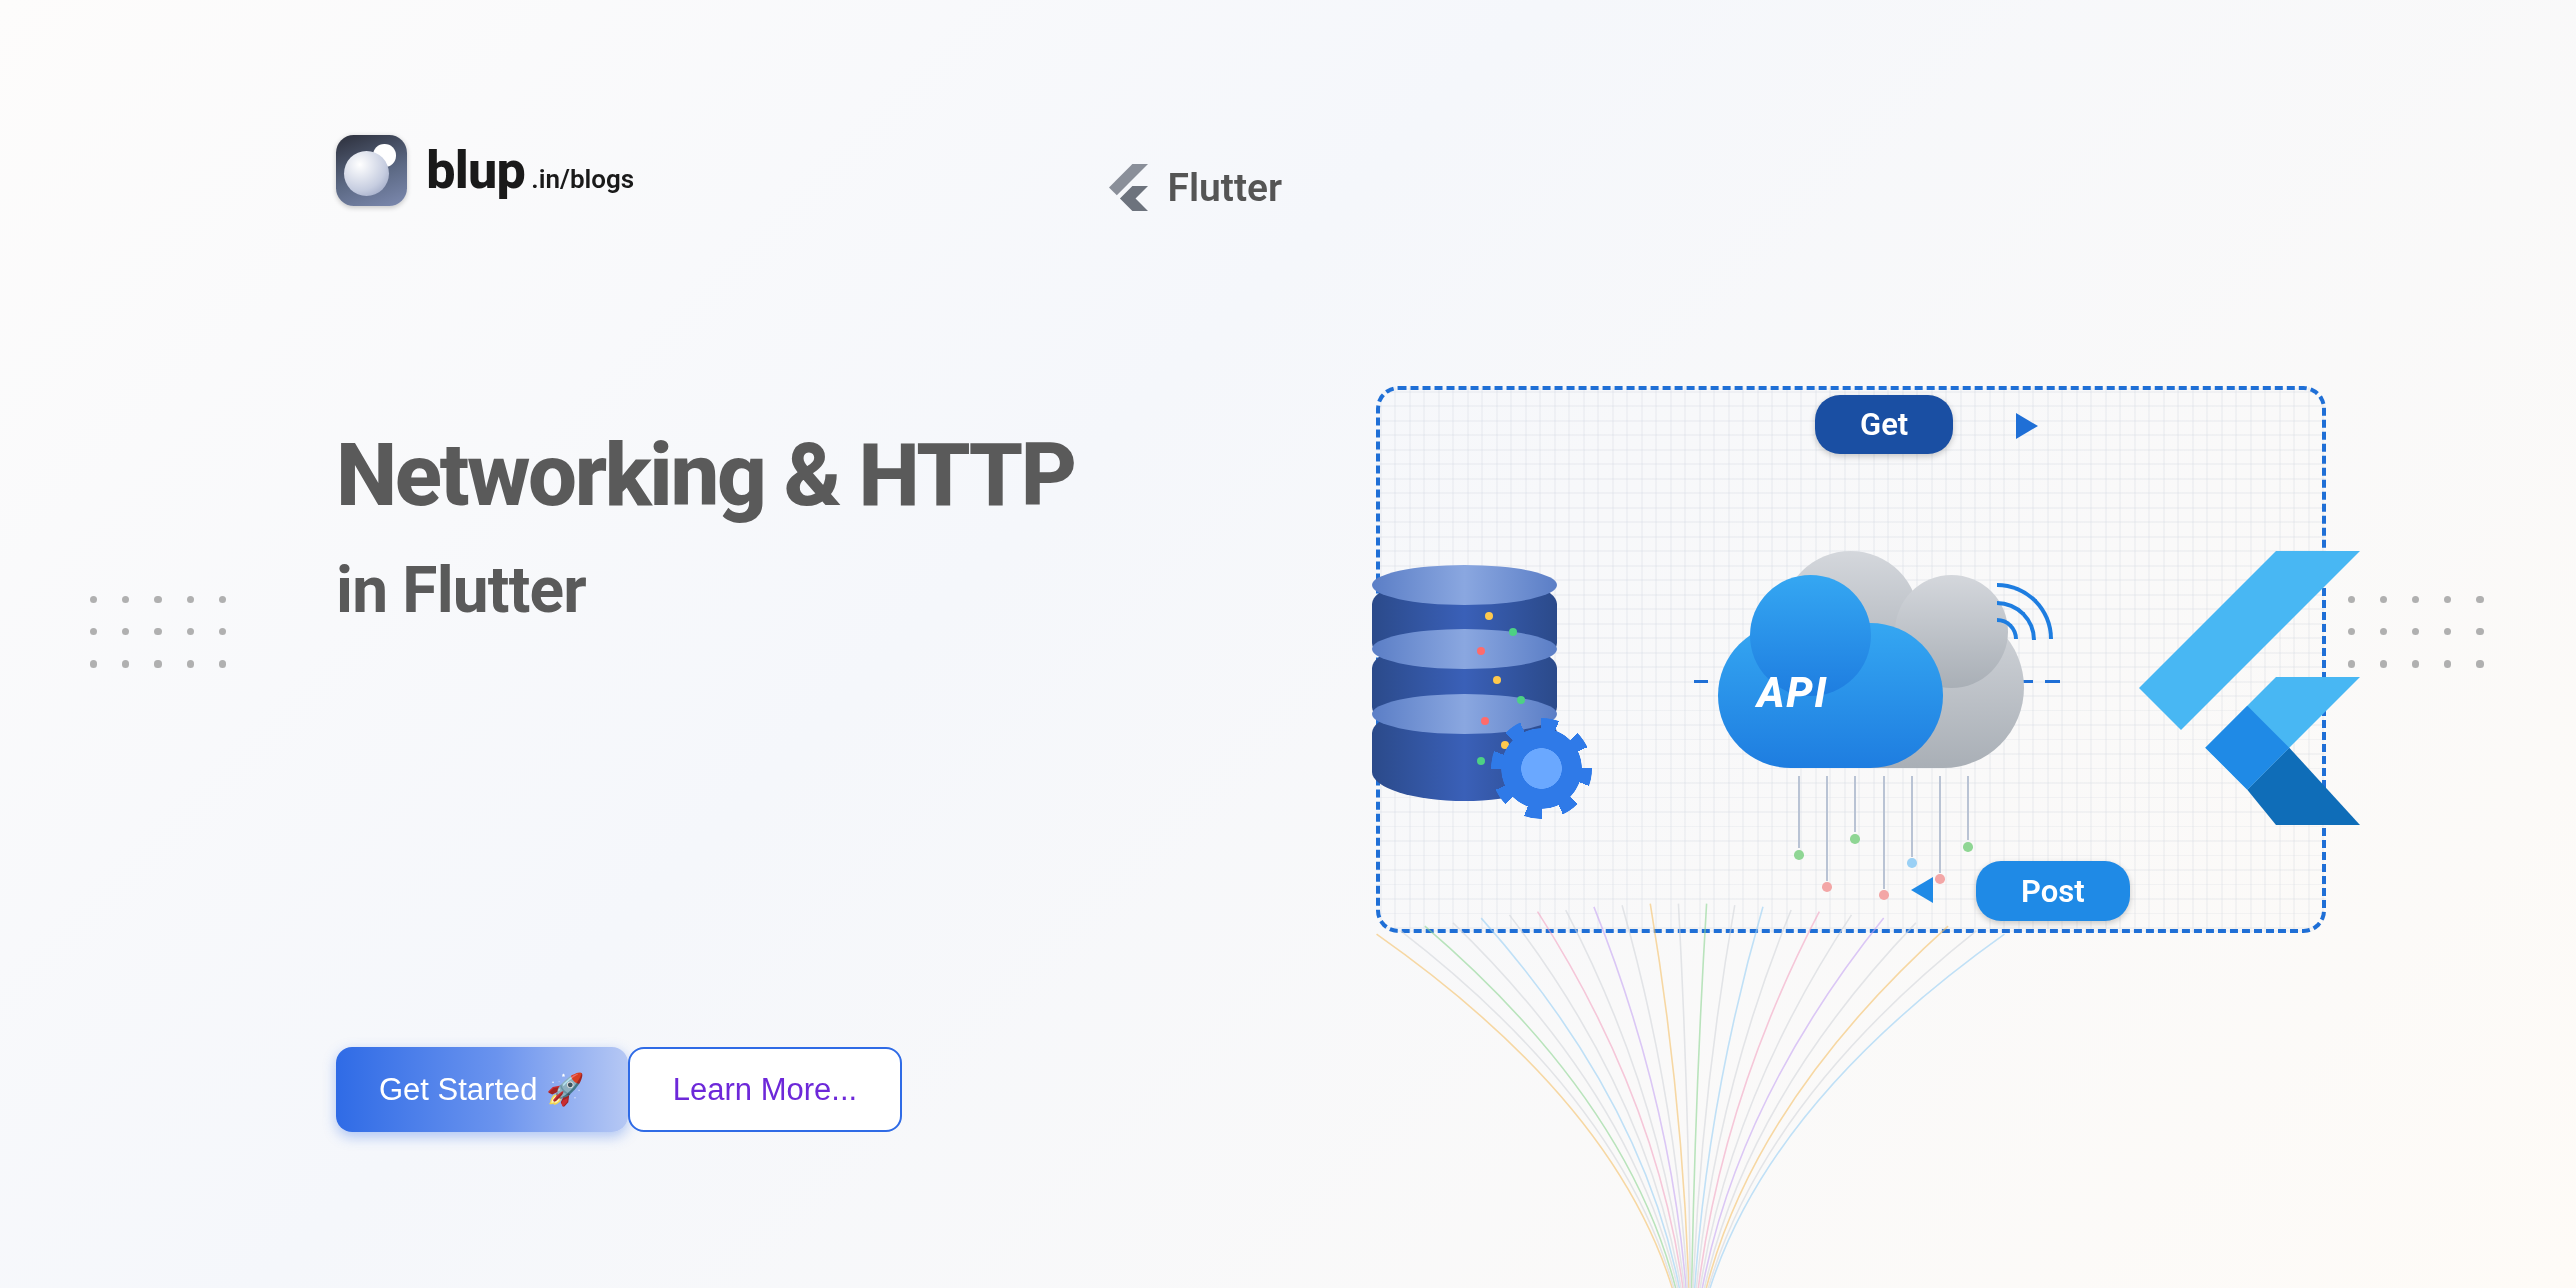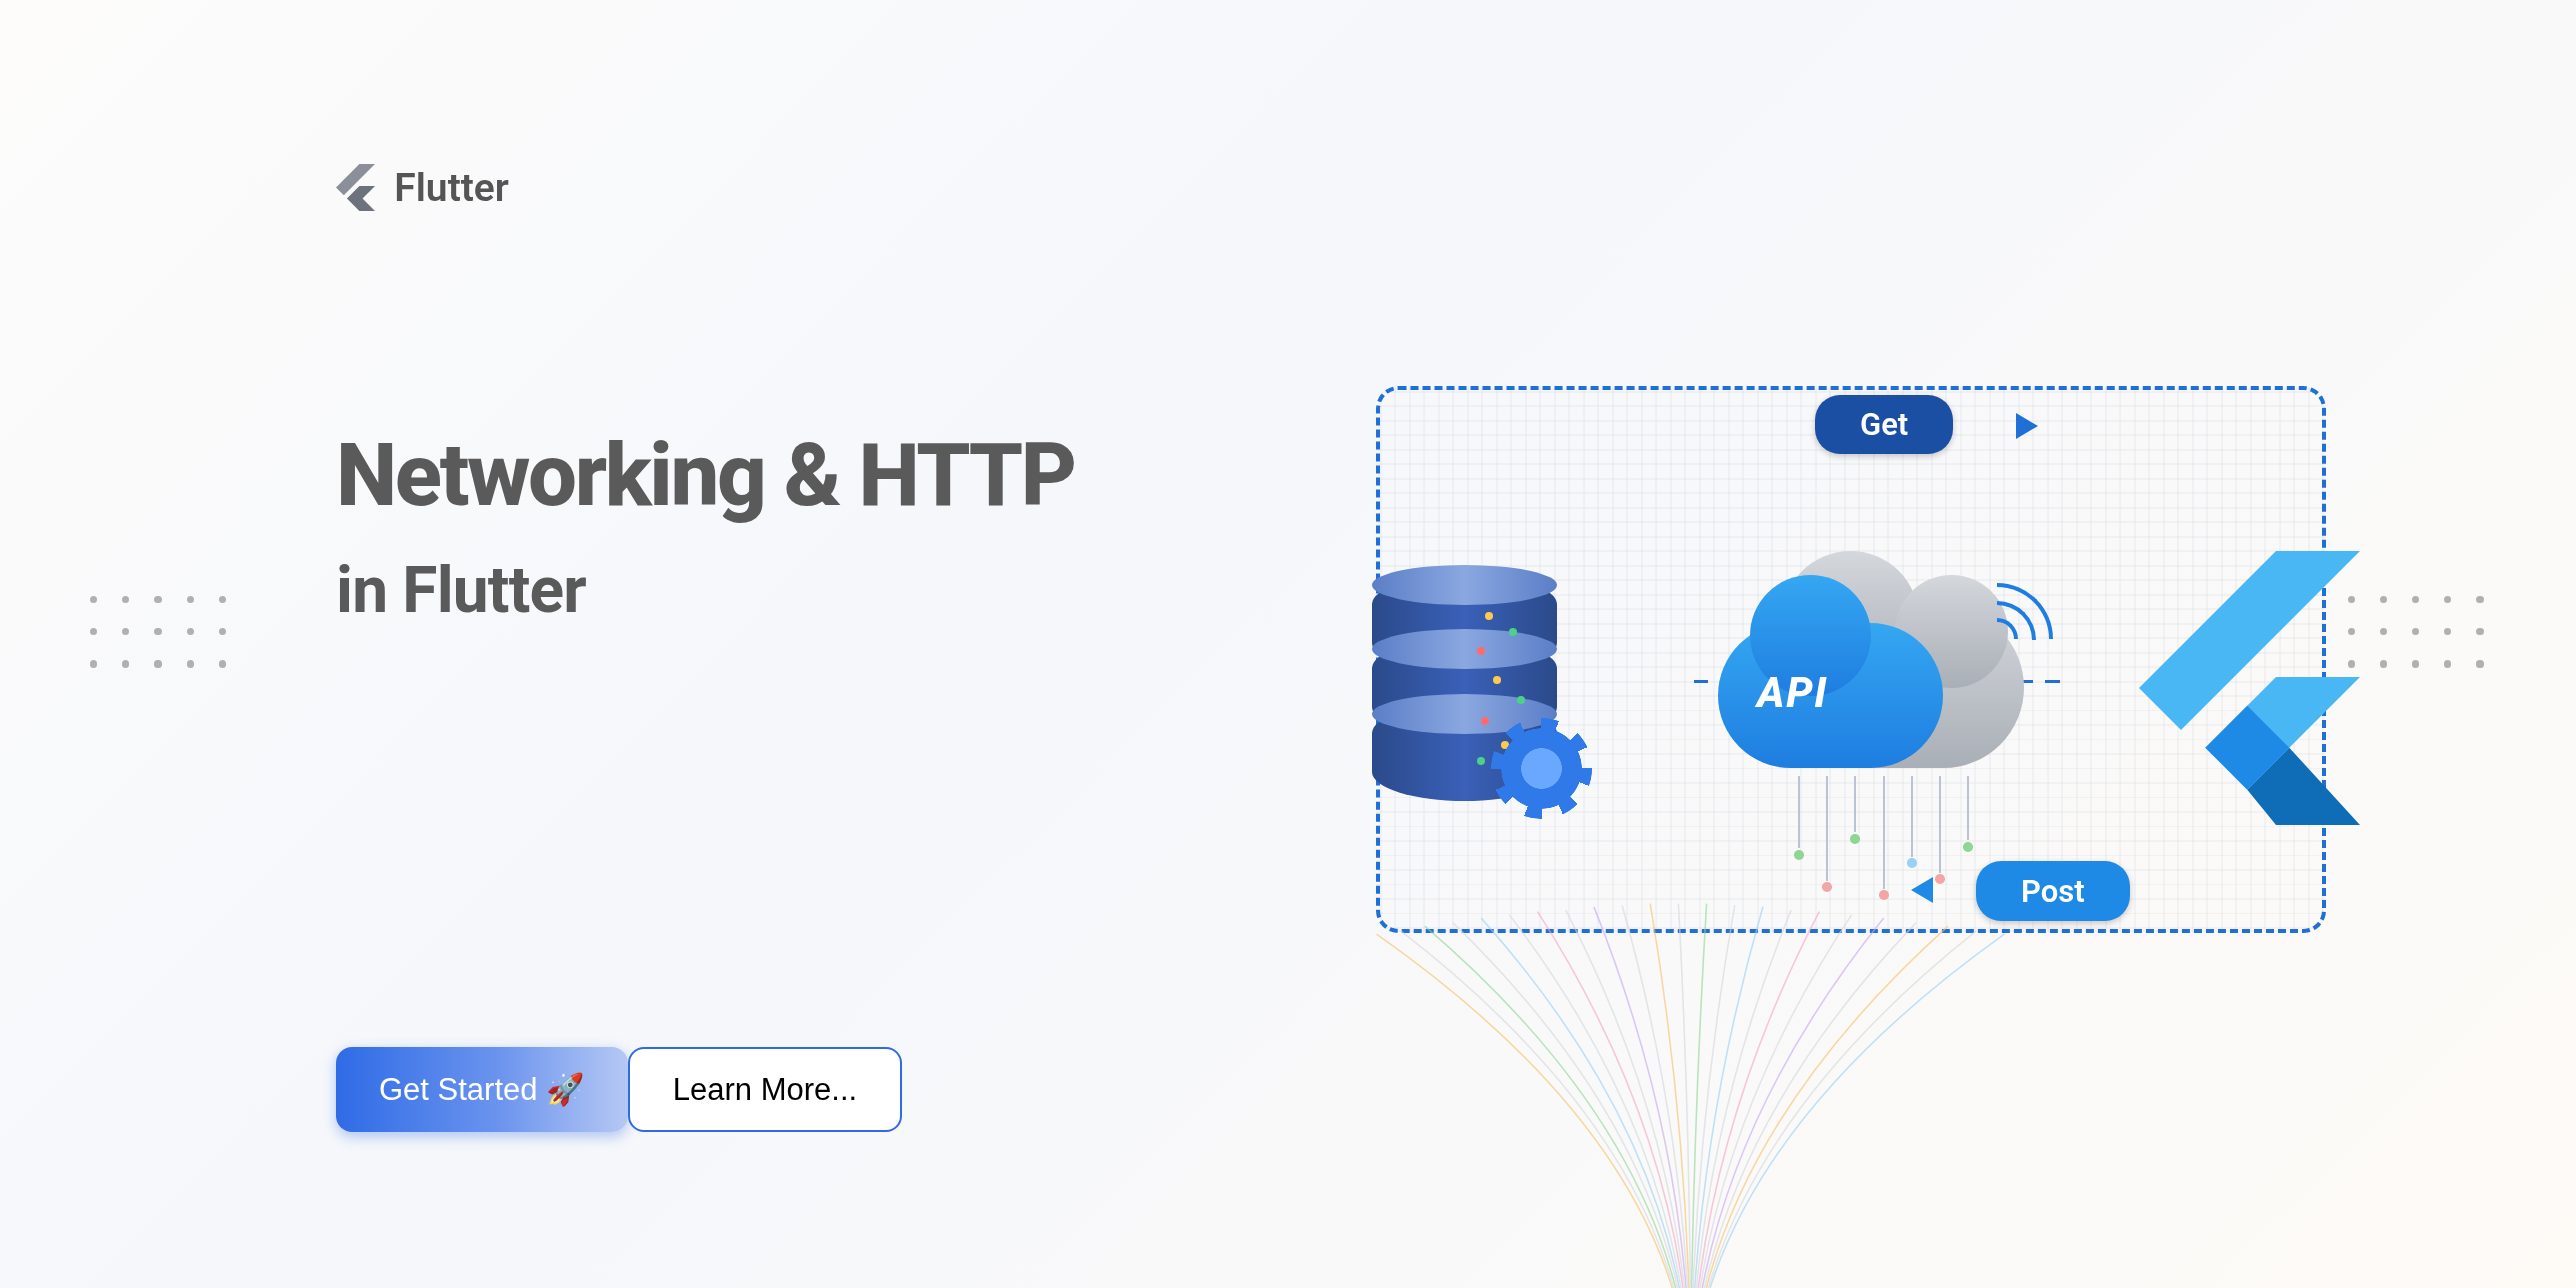--- a/index.html
+++ b/index.html
@@ -132,21 +132,21 @@
     gap: 9.7px;
   }
   .btn-primary {
     background: linear-gradient(90deg, #2f6be6 0%, #6a93ee 55%, #b6c8f4 100%);
     color: #fff;
     border: none;
     box-shadow: 0 4.8px 13px rgba(47,107,230,0.35);
   }
   .btn-secondary {
     background: #fff;
-    color: #000000;
+    color: #6d28d9;
     border: 2.4px solid #2f6be6;
   }
 
   
   .dots {
     position: absolute;
     display: grid;
     grid-template-columns: repeat(5, 9.7px);
     grid-template-rows: repeat(3, 9.7px);
     gap: 22.5px 22.5px;
@@ -355,20 +355,27 @@
     left: 1328px;
     width: 725px;
     height: 483px;
     pointer-events: none;
   }
 </style>
 </head>
 <body>
 
 <div class="header">
+  <div class="brand">
+    <div class="brand-logo"></div>
+    <div class="brand-text">
+      <span class="brand-name">blup</span>
+      <span class="brand-path">.in/blogs</span>
+    </div>
+  </div>
   <div class="flutter-tag">
     <svg width="39" height="47" viewBox="0 0 100 120">
       <path d="M60 0 L0 60 L20 80 L100 0 Z" fill="#8a8f99"></path>
       <path d="M60 56 L28 88 L60 120 L100 120 L68 88 L100 56 Z" fill="#6d737d"></path>
     </svg>
     <span class="flutter-tag-text">Flutter</span>
   </div>
 </div>
 
 <div class="hero">

